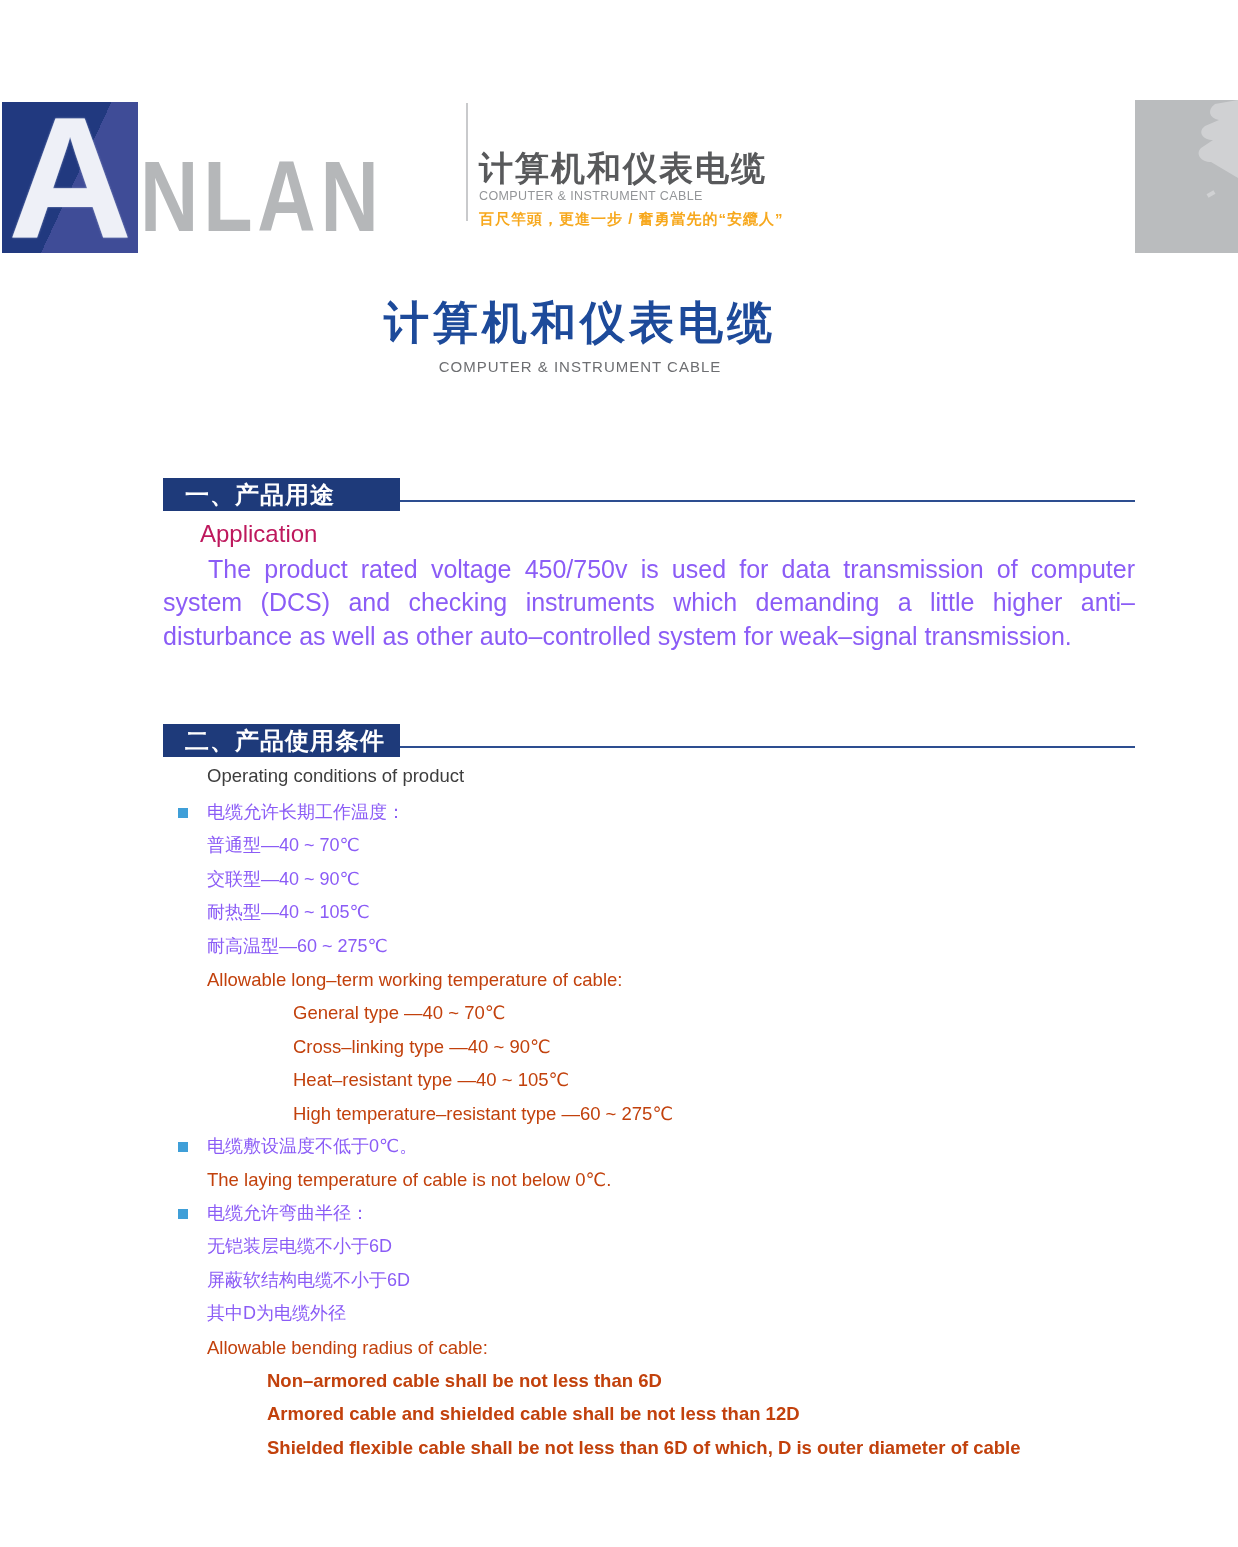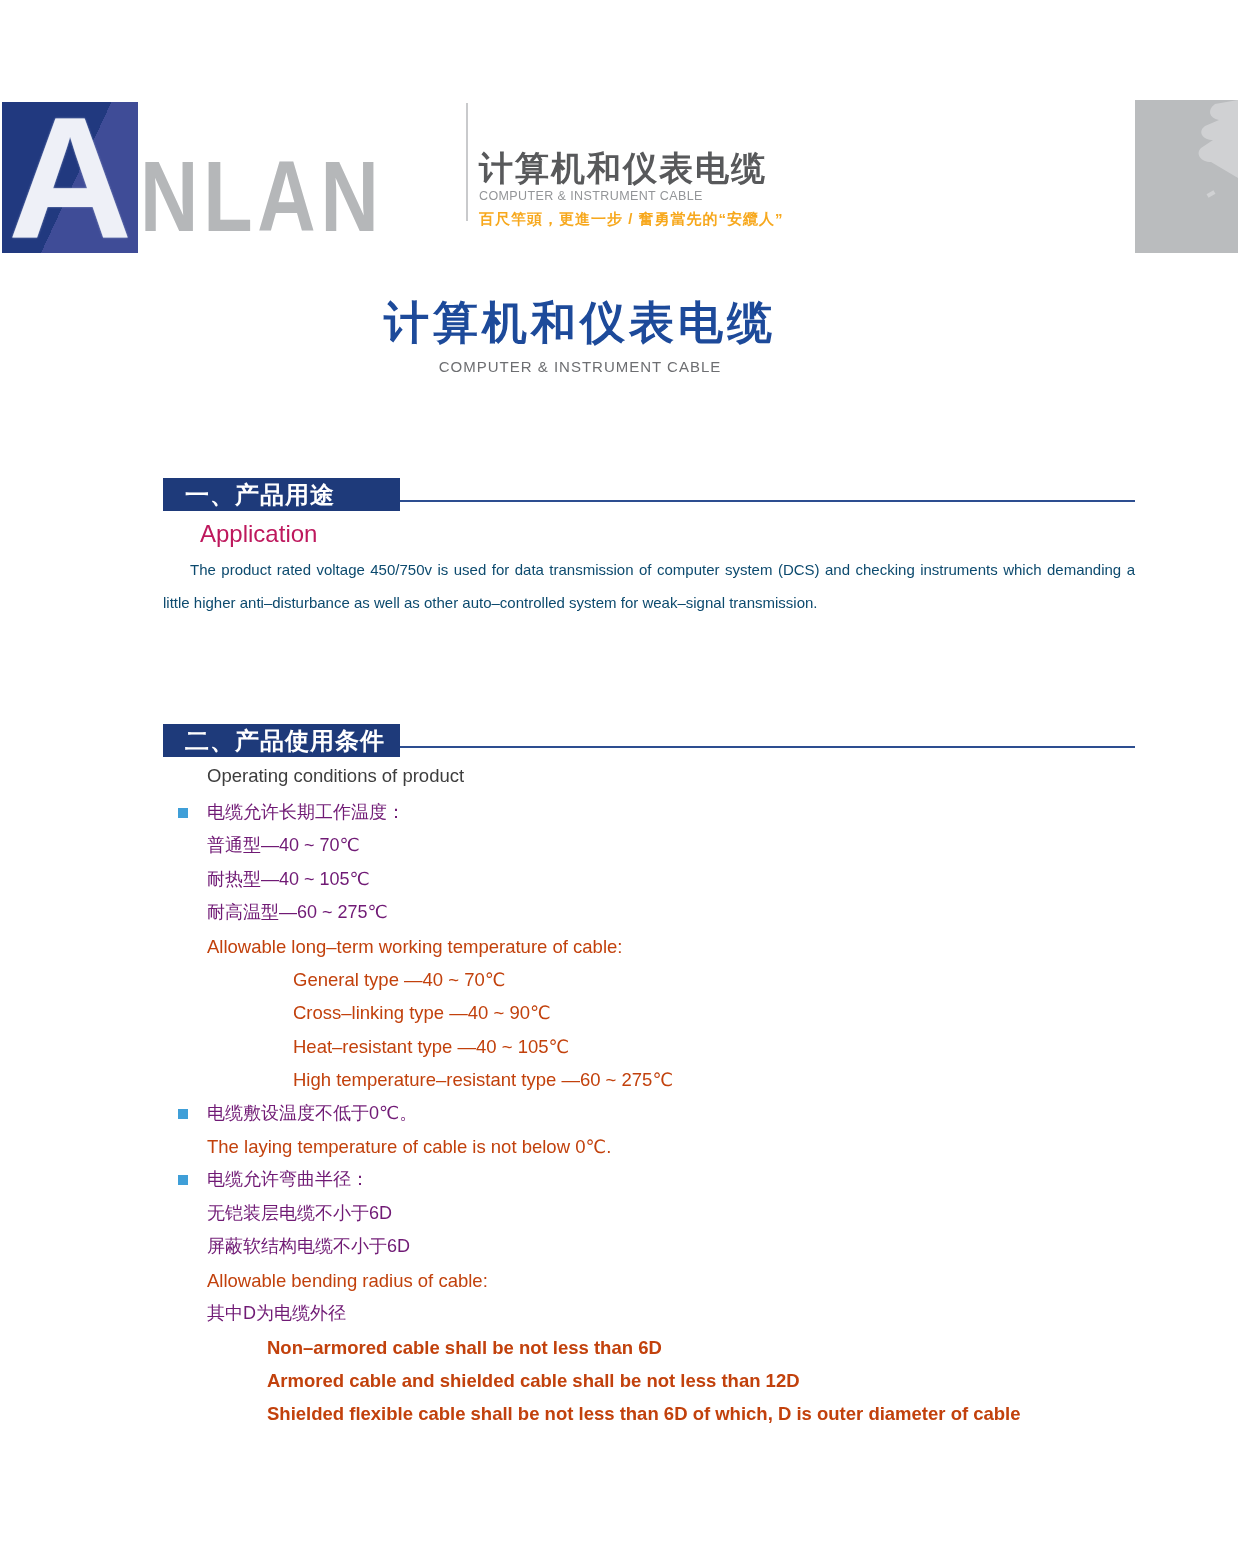--- a/index.html
+++ b/index.html
@@ -55,27 +55,27 @@
   .sec-line { flex:1; margin-top:12px; border-top:2px solid var(--lineBlue,#2d4e90); }
 
   .app-label { margin:10px 0 0 37px; font-size:24px; color:#be185d; line-height:26px; }
   .op-label  { margin:6px 0 0 44px; font-size:18.5px; color:#3d3d3d; line-height:26px; }
 
   .para-cn {
     margin-top:13px; font-size:18.5px; line-height:33.4px; color:#1f1f1f;
     text-align:justify; text-indent:2em; letter-spacing:0.2px;
   }
   .para-en {
-    margin-top:6px; font-size:15px; line-height:33.4px; color:#0c4a6e;
+    margin-top:6px; font-size:25px; line-height:33.4px; color:#8b5cf6;
     text-align:justify; text-indent:1.8em;
   }
 
   
   .list { margin-top:7px; padding-left:44px; }
-  .li { position:relative; line-height:33.4px; font-size:18px; color:#701a75; }
+  .li { position:relative; line-height:33.4px; font-size:18px; color:#8b5cf6; }
   .li.en { color:#c2410c; font-size:18.5px; }
   .li.indent  { padding-left:86px; }
   .li.indent2 { padding-left:60px;font-weight:bold; }
   .bullet {
     position:absolute; left:-29px; top:12px; width:10px; height:10px;
     background:var(--bullet,#3f9fd8); display:inline-block;
   }
 </style>
 </head>
 <body>
@@ -118,33 +118,34 @@
   <div class="section sec2">
     <div class="sec-head">
       <div class="sec-bar">二、产品使用条件</div>
       <div class="sec-line"></div>
     </div>
     <div class="op-label">Operating conditions of product</div>
 
     <div class="list">
       <div class="li cn"><span class="bullet"></span><span>电缆允许长期工作温度：</span></div>
       <div class="li cn"><span>普通型—40 ~ 70℃</span></div>
+      <div class="li cn"><span>交联型—40 ~ 90℃</span></div>
       <div class="li cn"><span>耐热型—40 ~ 105℃</span></div>
       <div class="li cn"><span>耐高温型—60 ~ 275℃</span></div>
       <div class="li en"><span>Allowable long–term working temperature of cable:</span></div>
       <div class="li en indent"><span>General type —40 ~ 70℃</span></div>
       <div class="li en indent"><span>Cross–linking type —40 ~ 90℃</span></div>
       <div class="li en indent"><span>Heat–resistant type —40 ~ 105℃</span></div>
       <div class="li en indent"><span>High temperature–resistant type —60 ~ 275℃</span></div>
       <div class="li cn"><span class="bullet"></span><span>电缆敷设温度不低于0℃。</span></div>
       <div class="li en"><span>The laying temperature of cable is not below 0℃.</span></div>
       <div class="li cn"><span class="bullet"></span><span>电缆允许弯曲半径：</span></div>
       <div class="li cn"><span>无铠装层电缆不小于6D</span></div>
       <div class="li cn"><span>屏蔽软结构电缆不小于6D</span></div>
+      <div class="li cn"><span>其中D为电缆外径</span></div>
       <div class="li en"><span>Allowable bending radius of cable:</span></div>
-      <div class="li cn"><span>其中D为电缆外径</span></div>
       <div class="li en indent2"><span>Non–armored cable shall be not less than 6D</span></div>
       <div class="li en indent2"><span>Armored cable and shielded cable shall be not less than 12D</span></div>
       <div class="li en indent2"><span>Shielded flexible cable shall be not less than 6D of which, D is outer diameter of cable</span></div>
     </div>
   </div>
 
 </div>
 
 </body></html>

